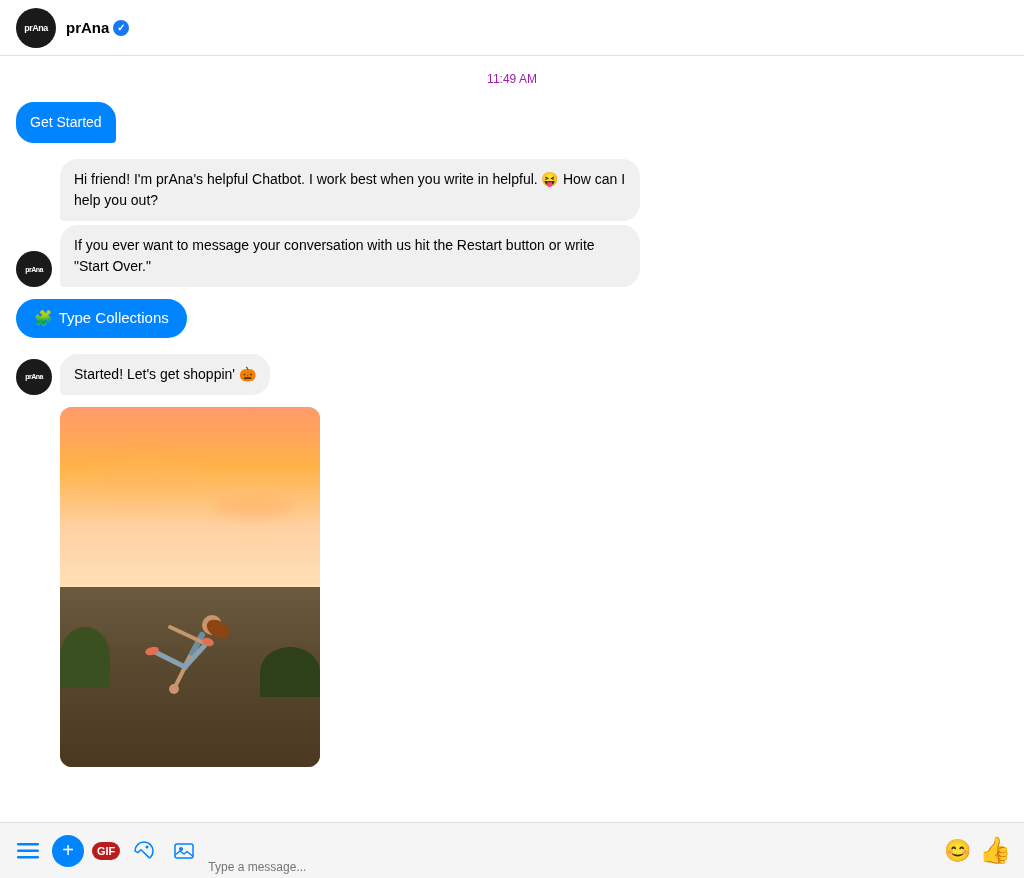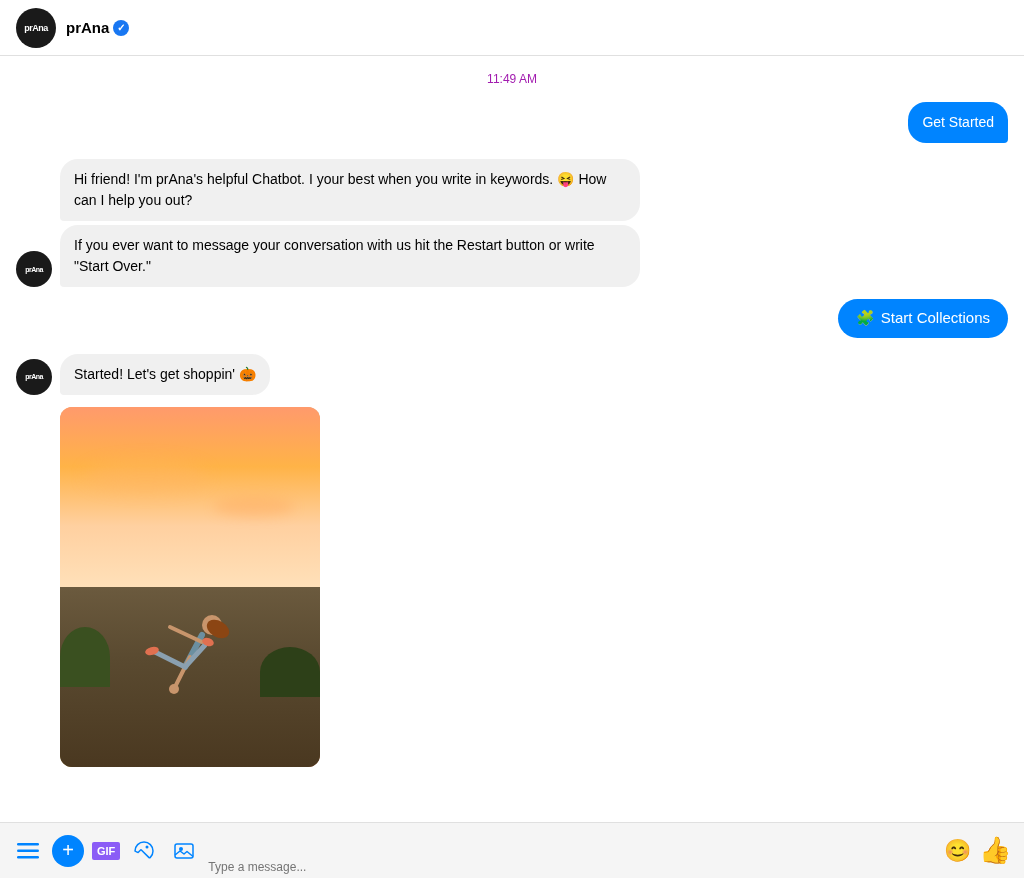--- a/index.html
+++ b/index.html
@@ -90,21 +90,20 @@
       margin-bottom: 16px;
     }
 
     
     .message-row {
       display: flex;
       margin-bottom: 4px;
       align-items: flex-end;
     }
     .message-row.outgoing {
-      justify-content: flex-end;
     }
     .message-row.incoming {
       justify-content: flex-start;
     }
 
     .bot-avatar {
       width: 36px;
       height: 36px;
       border-radius: 50%;
       background: #1a1a1a;
@@ -210,23 +209,23 @@
       font-size: 22px;
       color: #0084ff;
       cursor: pointer;
       display: flex;
       align-items: center;
       justify-content: center;
       width: 32px;
       height: 32px;
     }
     .gif-btn {
-      background: #8b5cf6;
-      color: #fff;
-      border-radius: 2px;
+      background: #b91c1c;
+      color: #fff;
+      border-radius: 9px;
       font-size: 11px;
       font-weight: 700;
       padding: 3px 5px;
       cursor: pointer;
     }
     .message-input {
       flex: 1;
       border: none;
       background: transparent;
       font-size: 12px;
@@ -280,30 +279,30 @@
   <div class="message-row outgoing" style="margin-bottom:16px;">
     <div class="bubble outgoing-bubble">Get Started</div>
   </div>
 
   <div class="message-group">
     <div class="message-row incoming">
       <div class="bot-avatar">
         <span class="bot-avatar-text">prAna</span>
       </div>
       <div style="display:flex;flex-direction:column;gap:4px;">
-        <div class="bubble incoming-bubble">Hi friend! I'm prAna's helpful Chatbot. I your best when you write in keywords. 😝 How can I help you out?</div>
+        <div class="bubble incoming-bubble">Hi friend! I'm prAna's helpful Chatbot. I work best when you write in helpful. 😝 How can I help you out?</div>
         <div class="bubble incoming-bubble">If you ever want to message your conversation with us hit the Restart button or write "Start Over."</div>
       </div>
     </div>
   </div>
 
   <div class="message-row outgoing" style="margin-bottom:16px;">
     <div class="bubble shop-btn">
       <span>🧩</span>
-      <span>Start Collections</span>
+      <span>Type Collections</span>
     </div>
   </div>
 
   <div class="message-group">
     <div class="message-row incoming">
       <div class="bot-avatar">
         <span class="bot-avatar-text">prAna</span>
       </div>
       <div class="bubble incoming-bubble">Started! Let's get shoppin' 🎃</div>
     </div>

